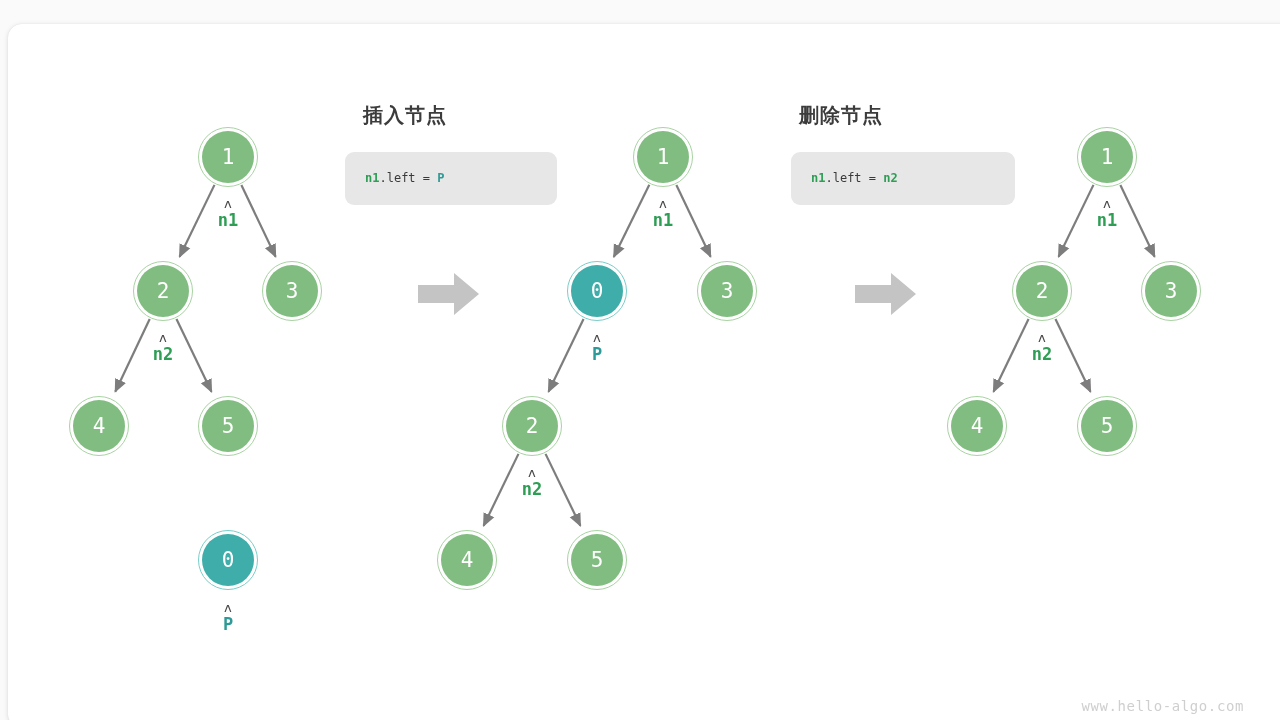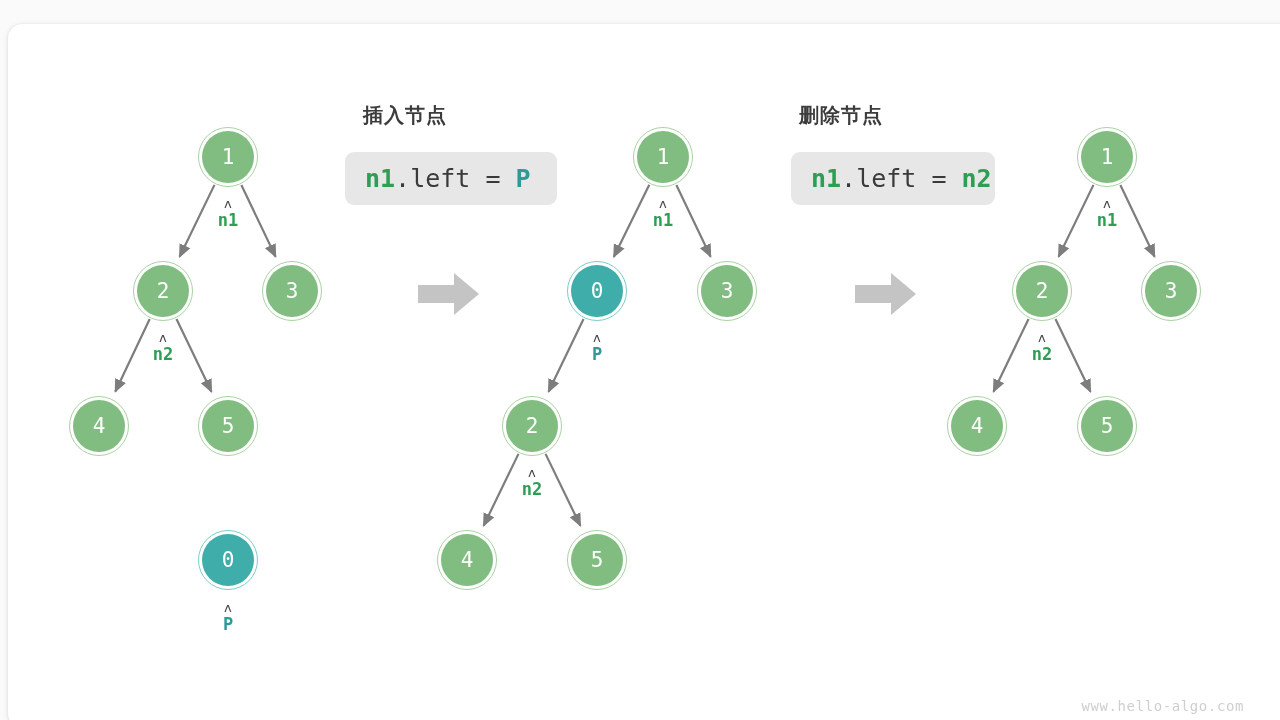--- a/index.html
+++ b/index.html
@@ -43,21 +43,21 @@
     letter-spacing: 1px;
     white-space: nowrap;
   }
 
   
   .code-chip {
     position: absolute;
     background: #e7e7e7;
     border-radius: 9px;
     font-family: "DejaVu Sans Mono", monospace;
-    font-size: 25px;
+    font-size: 12px;
     line-height: 31px;
     color: #3a3a3a;
     padding: 11px 20px;
     white-space: nowrap;
     box-sizing: border-box;
   }
   .code-chip .ln { display: block; }
   .tok-green { color: #2f9e55; font-weight: bold; }
   .tok-teal  { color: #2e9a97; font-weight: bold; }
   .tok-plain { color: #3a3a3a; font-weight: normal; }
@@ -188,21 +188,21 @@
           </svg></div>
         <div class="big-arrow" style="left: 855px; top: 255px;"><svg width="62" height="46" viewBox="0 0 62 46" xmlns="http://www.w3.org/2000/svg">
             <path d="M0,14 L36,14 L36,2 L61,23 L36,44 L36,32 L0,32 Z" fill="#c4c4c4"></path>
           </svg></div>
       </div>
 
     <div class="code-chip" style="left:345px; top:136px; width:212px;">
       <span class="ln" id="ins-l0"><span class="tok-green">n1</span><span class="tok-plain">.left = </span><span class="tok-teal">P</span></span>
     </div>
 
-    <div class="code-chip" style="left:791px; top:136px; width:204px;">
+    <div class="code-chip" style="left:791px; top:136px; width:224px;">
       <span class="ln" id="del-l0"><span class="tok-green">n1</span><span class="tok-plain">.left = </span><span class="tok-green">n2</span></span>
     </div>
 
     <div id="nodes-layer">
         <div class="node" style="left: 228px; top: 141px;">
           <div class="ring"></div>
           <div class="disc">1</div>
         </div>
         <div class="node" style="left: 163px; top: 275px;">
           <div class="ring"></div>

